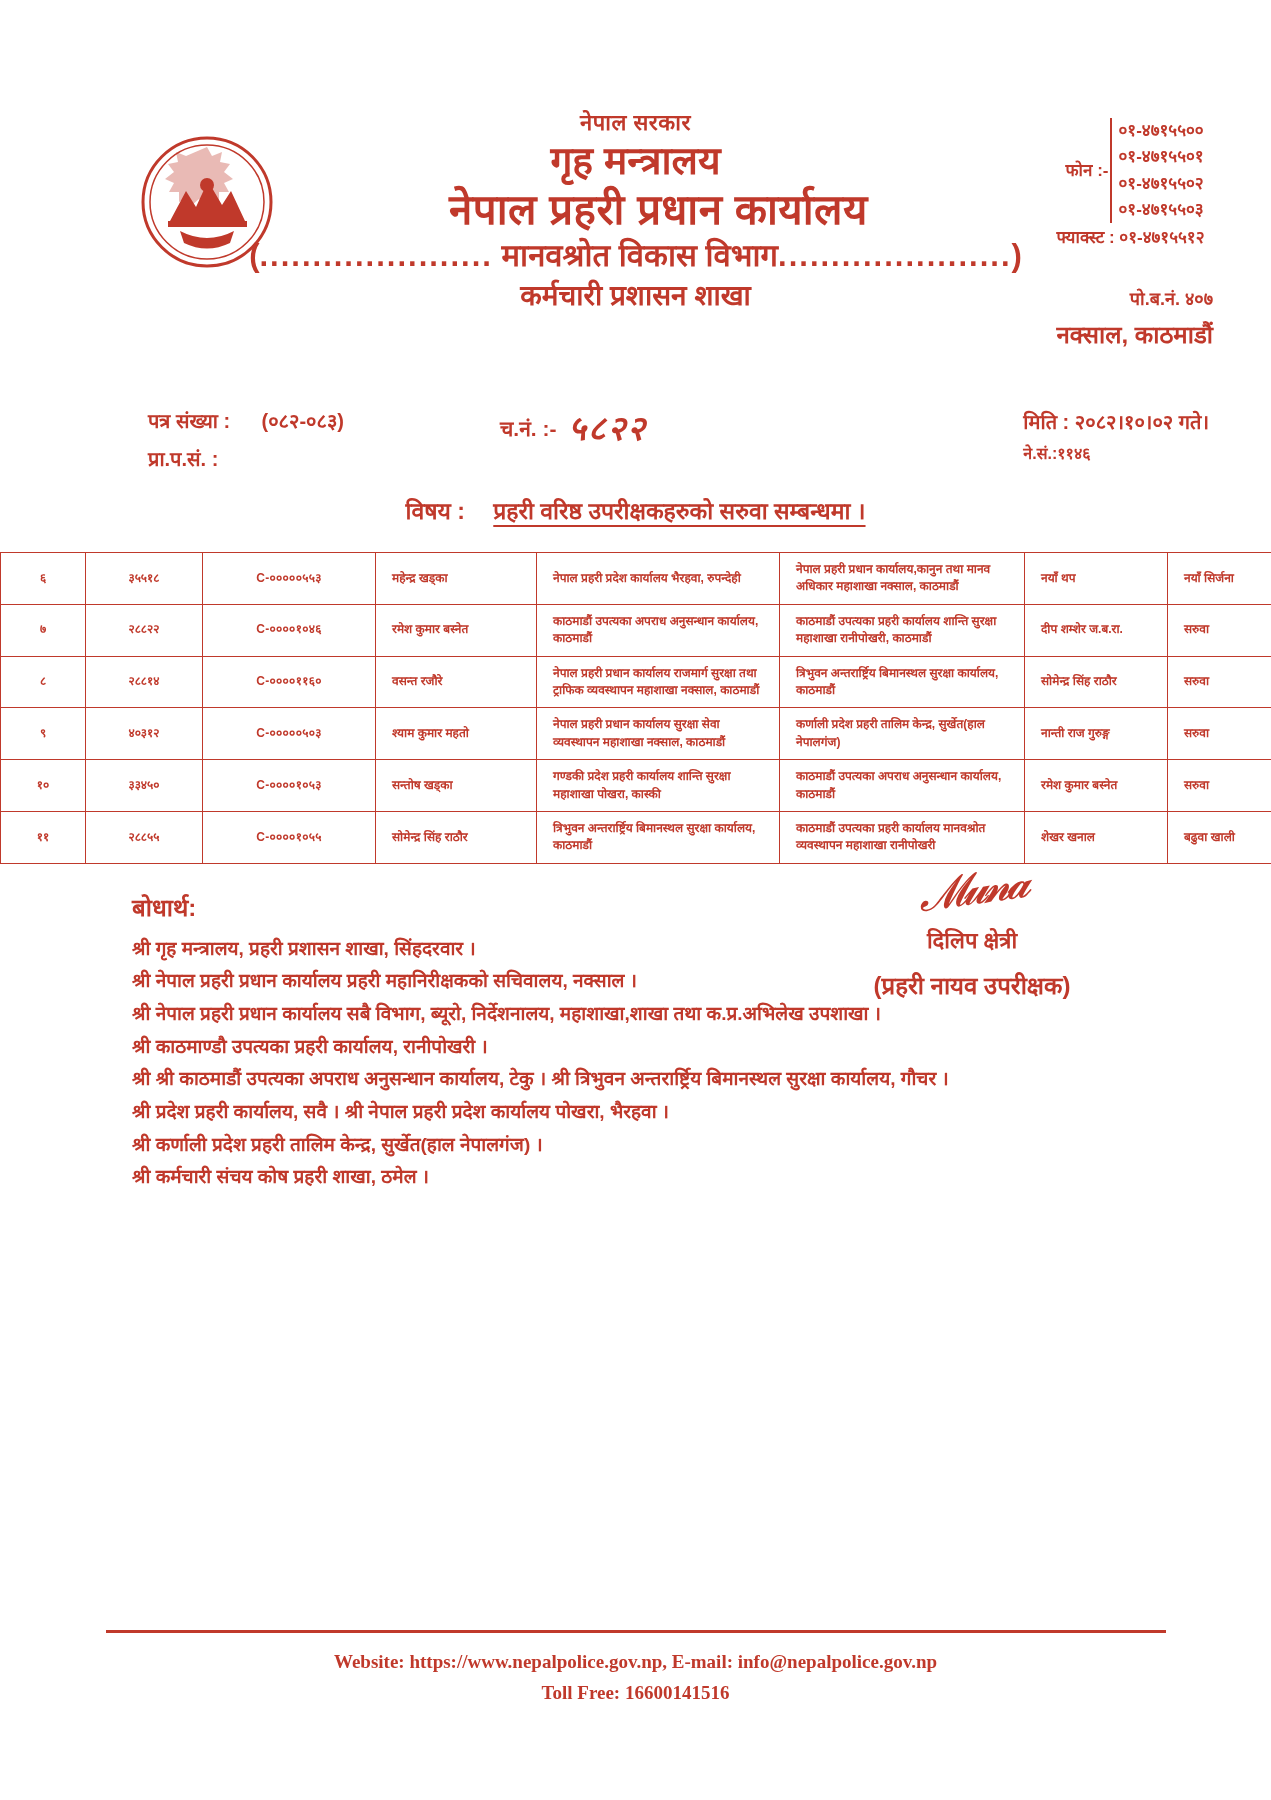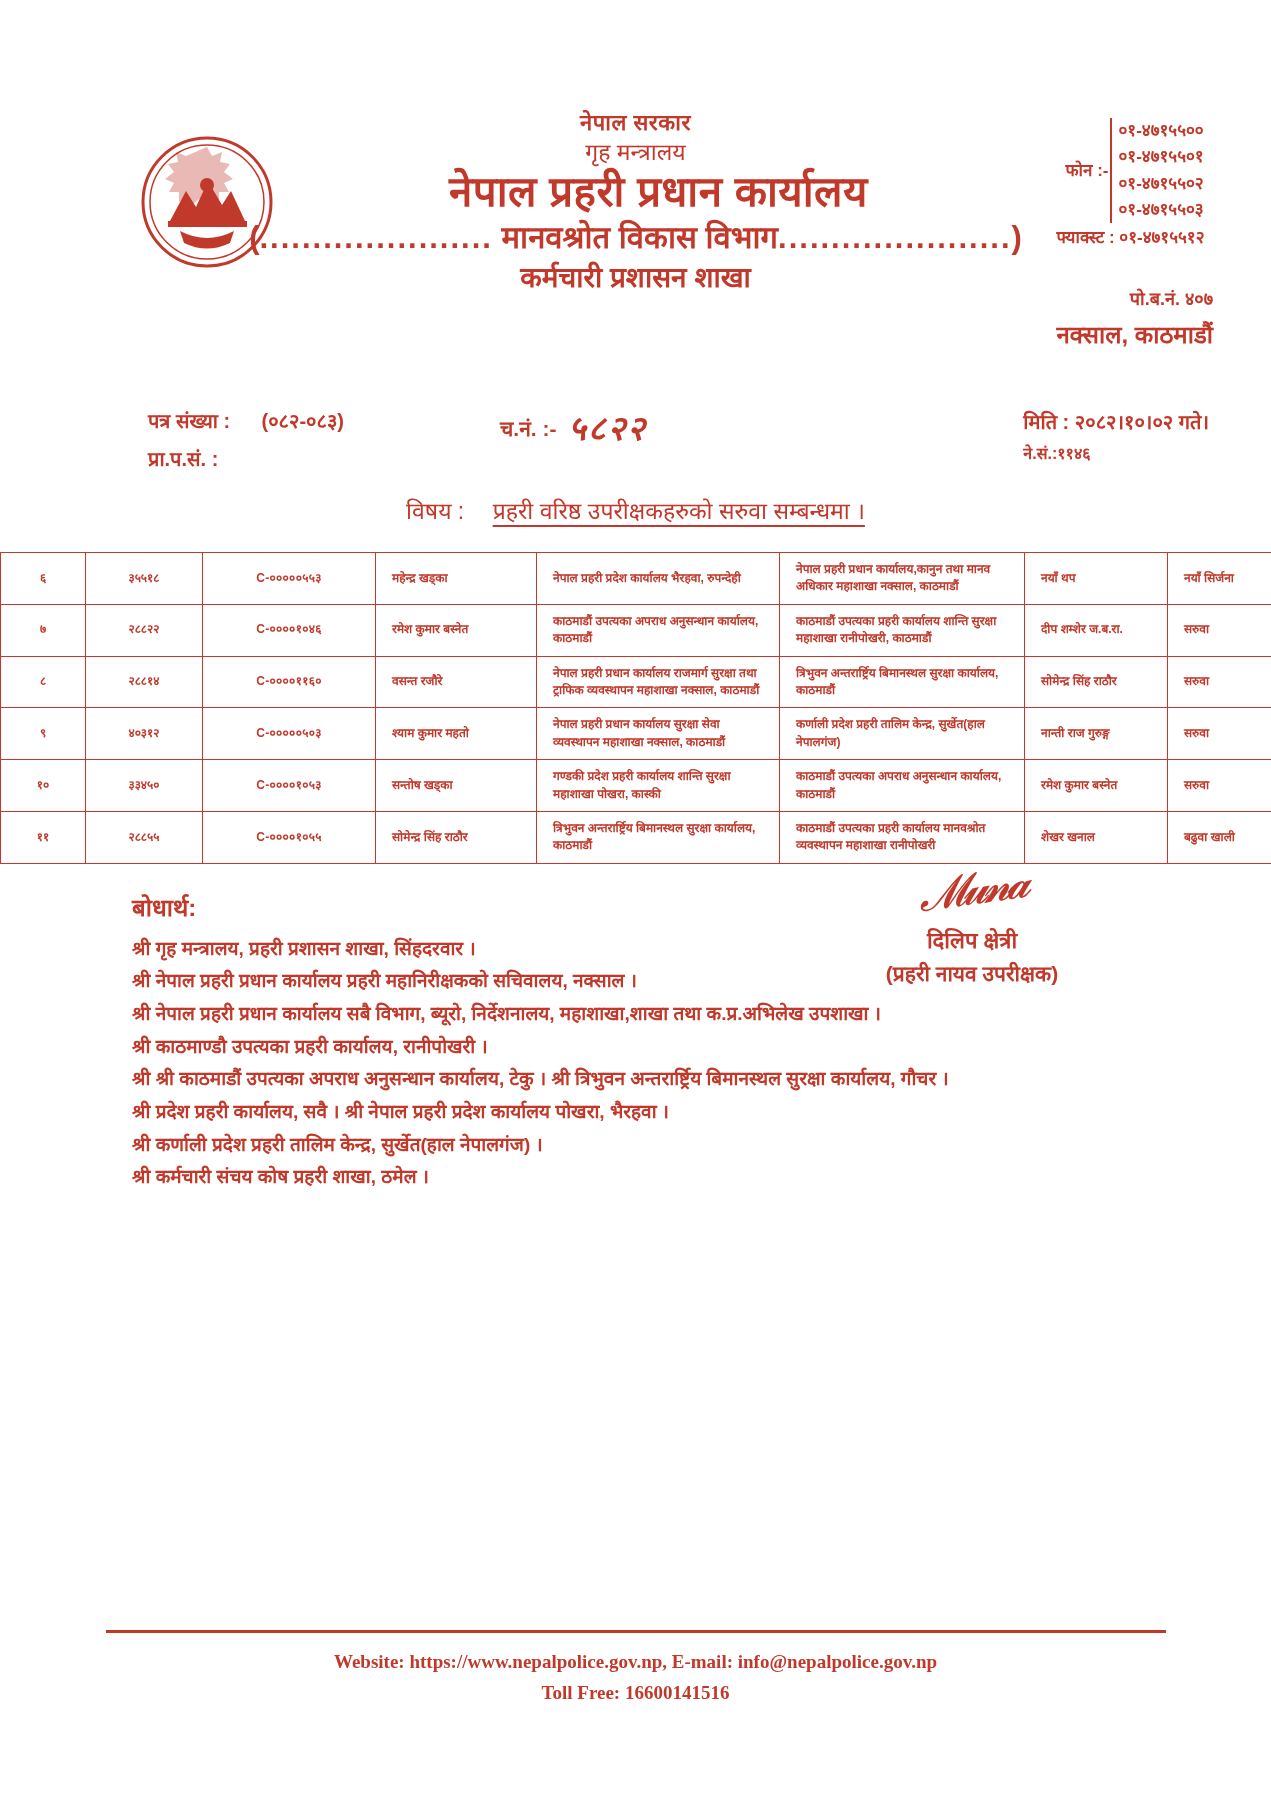--- a/index.html
+++ b/index.html
@@ -42,23 +42,23 @@
     text-align: center;
     line-height: 1.15;
   }
   .gov-line {
     font-size: 22px;
     color: #c0392b;
     font-weight: bold;
     letter-spacing: 0.5px;
   }
   .ministry-line {
-    font-size: 23px;
-    color: #c0392b;
-    font-weight: normal;
+    font-size: 39px;
+    color: #c0392b;
+    font-weight: bold;
     margin-top: 4px;
   }
   .office-line {
     font-size: 42px;
     color: #c0392b;
     font-weight: bold;
     margin-top: 2px;
     letter-spacing: 0.5px;
     padding-left: 46px;
   }
@@ -157,21 +157,21 @@
     top: 2px;
     text-align: left;
     line-height: 1.8;
   }
   .ref-right .ne { font-size: 16px; }
 
   
   .subject {
     text-align: center;
     font-size: 23px;
-    font-weight: normal;
+    font-weight: bold;
     margin-top: 6px;
     margin-bottom: 26px;
   }
   .subject .sub-label { margin-right: 22px; }
   .subject .sub-text {
     text-decoration: underline;
     text-underline-offset: 6px;
   }
 
   
@@ -237,23 +237,23 @@
     height: 52px;
     letter-spacing: -6px;
     transform: rotate(-8deg);
   }
   .sign-name {
     font-size: 22px;
     font-weight: bold;
     margin-top: 4px;
   }
   .sign-post {
-    font-size: 21px;
-    font-weight: bold;
-    margin-top: 5px;
+    font-size: 24px;
+    font-weight: bold;
+    margin-top: 14px;
   }
 
   
   .bottom {
     position: absolute;
     left: 0;
     right: 0;
     bottom: 92px;
     text-align: center;
   }

